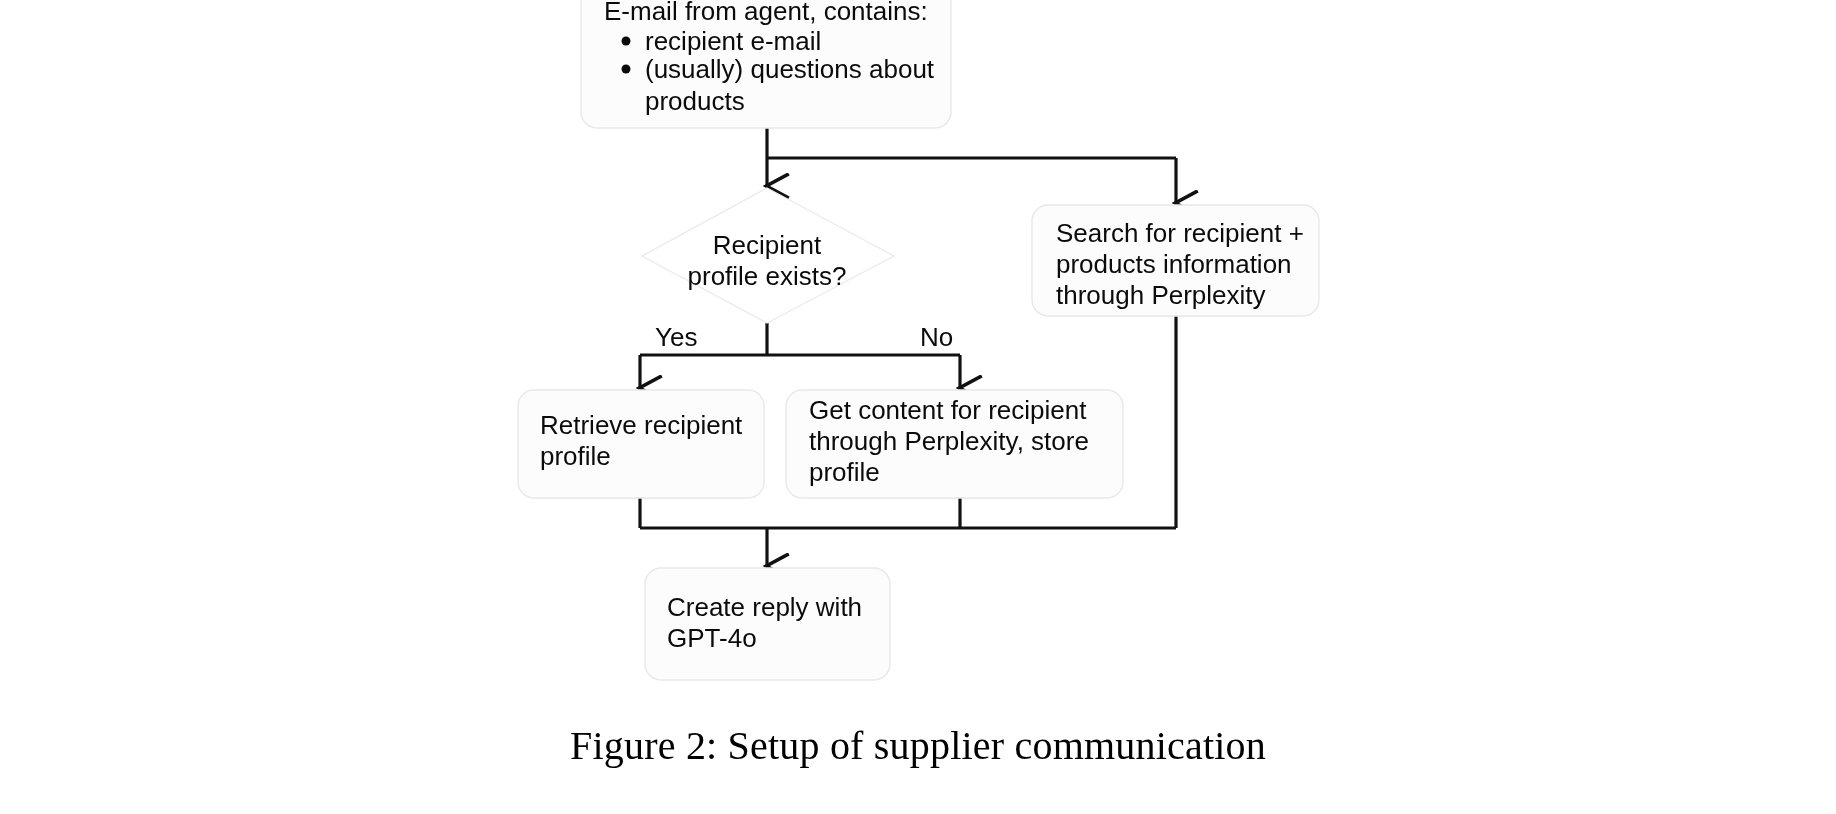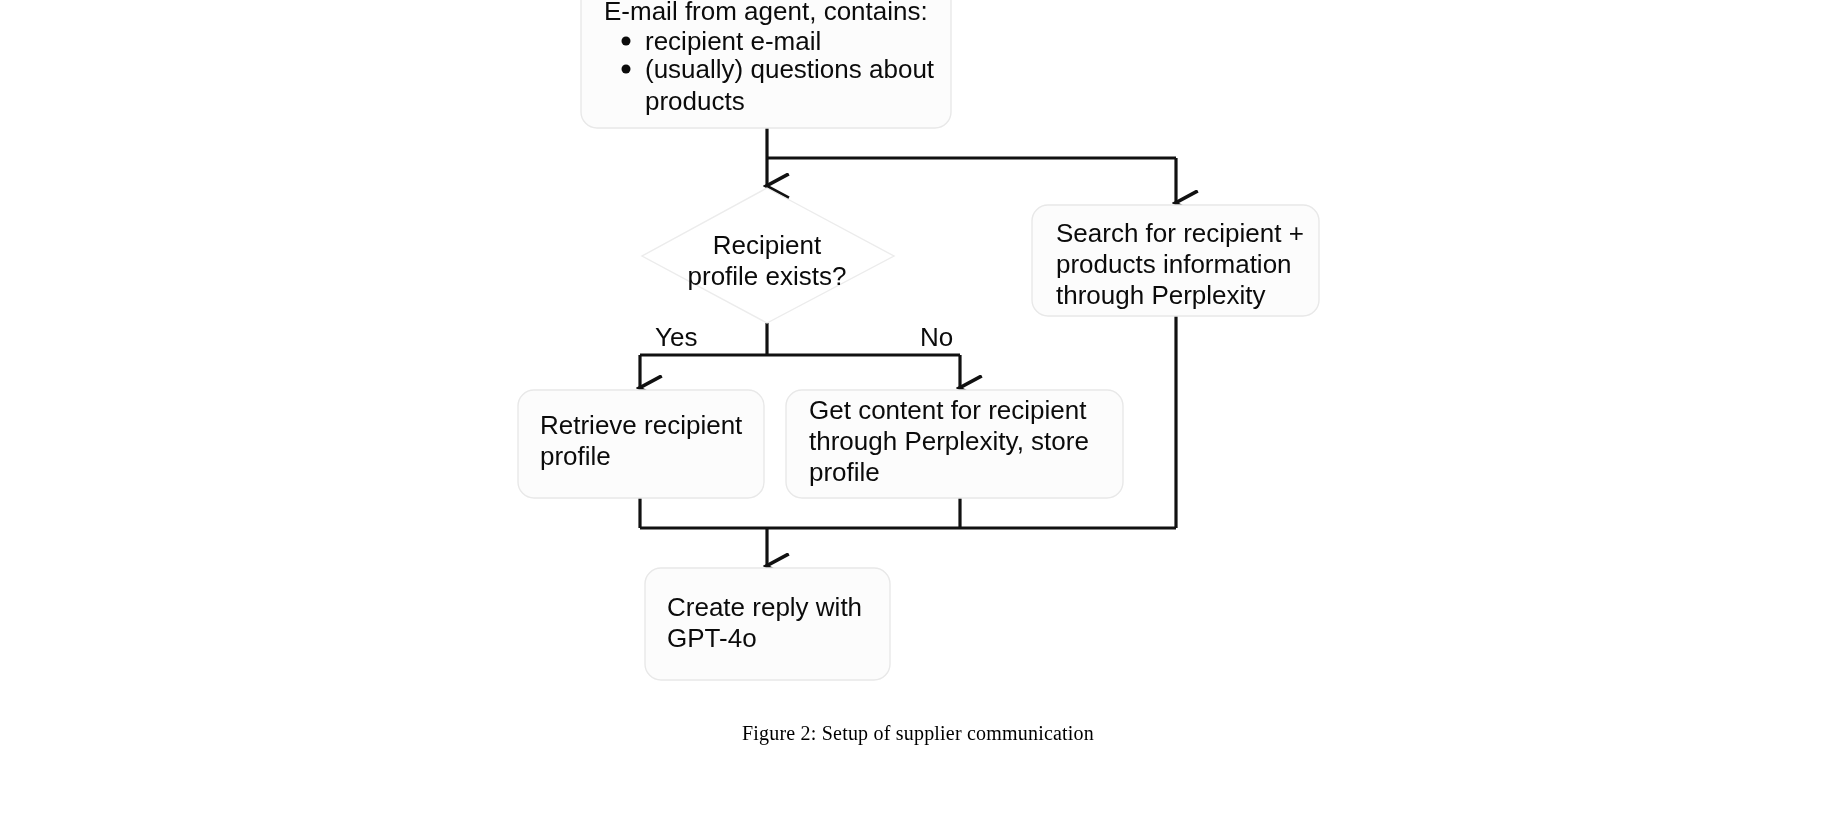--- a/index.html
+++ b/index.html
@@ -55,21 +55,21 @@
   .bullet-dot {
     fill: #0b0b0b;
   }
   .caption {
     position: absolute;
     left: 0;
     top: 722px;
     width: 1836px;
     text-align: center;
     font-family: "Liberation Serif", serif;
-    font-size: 20px;
+    font-size: 40px;
     color: #000000;
     letter-spacing: 0.2px;
   }
 </style>
 </head>
 <body>
 
 <div id="figure-root">
 
   <svg id="flowchart" viewBox="0 0 1836 814">

